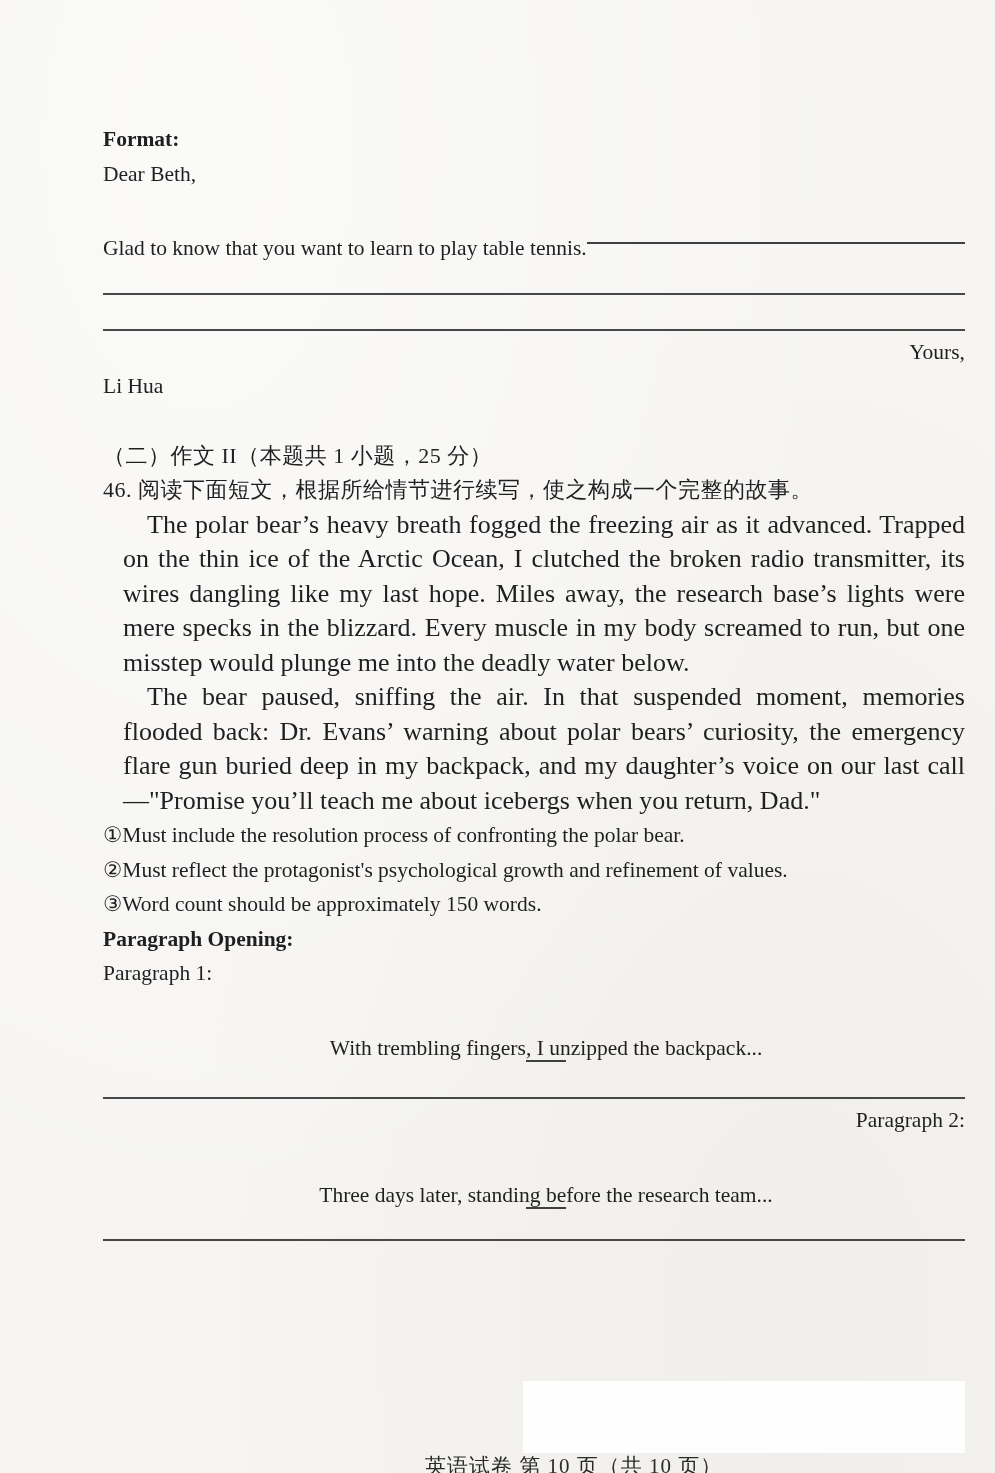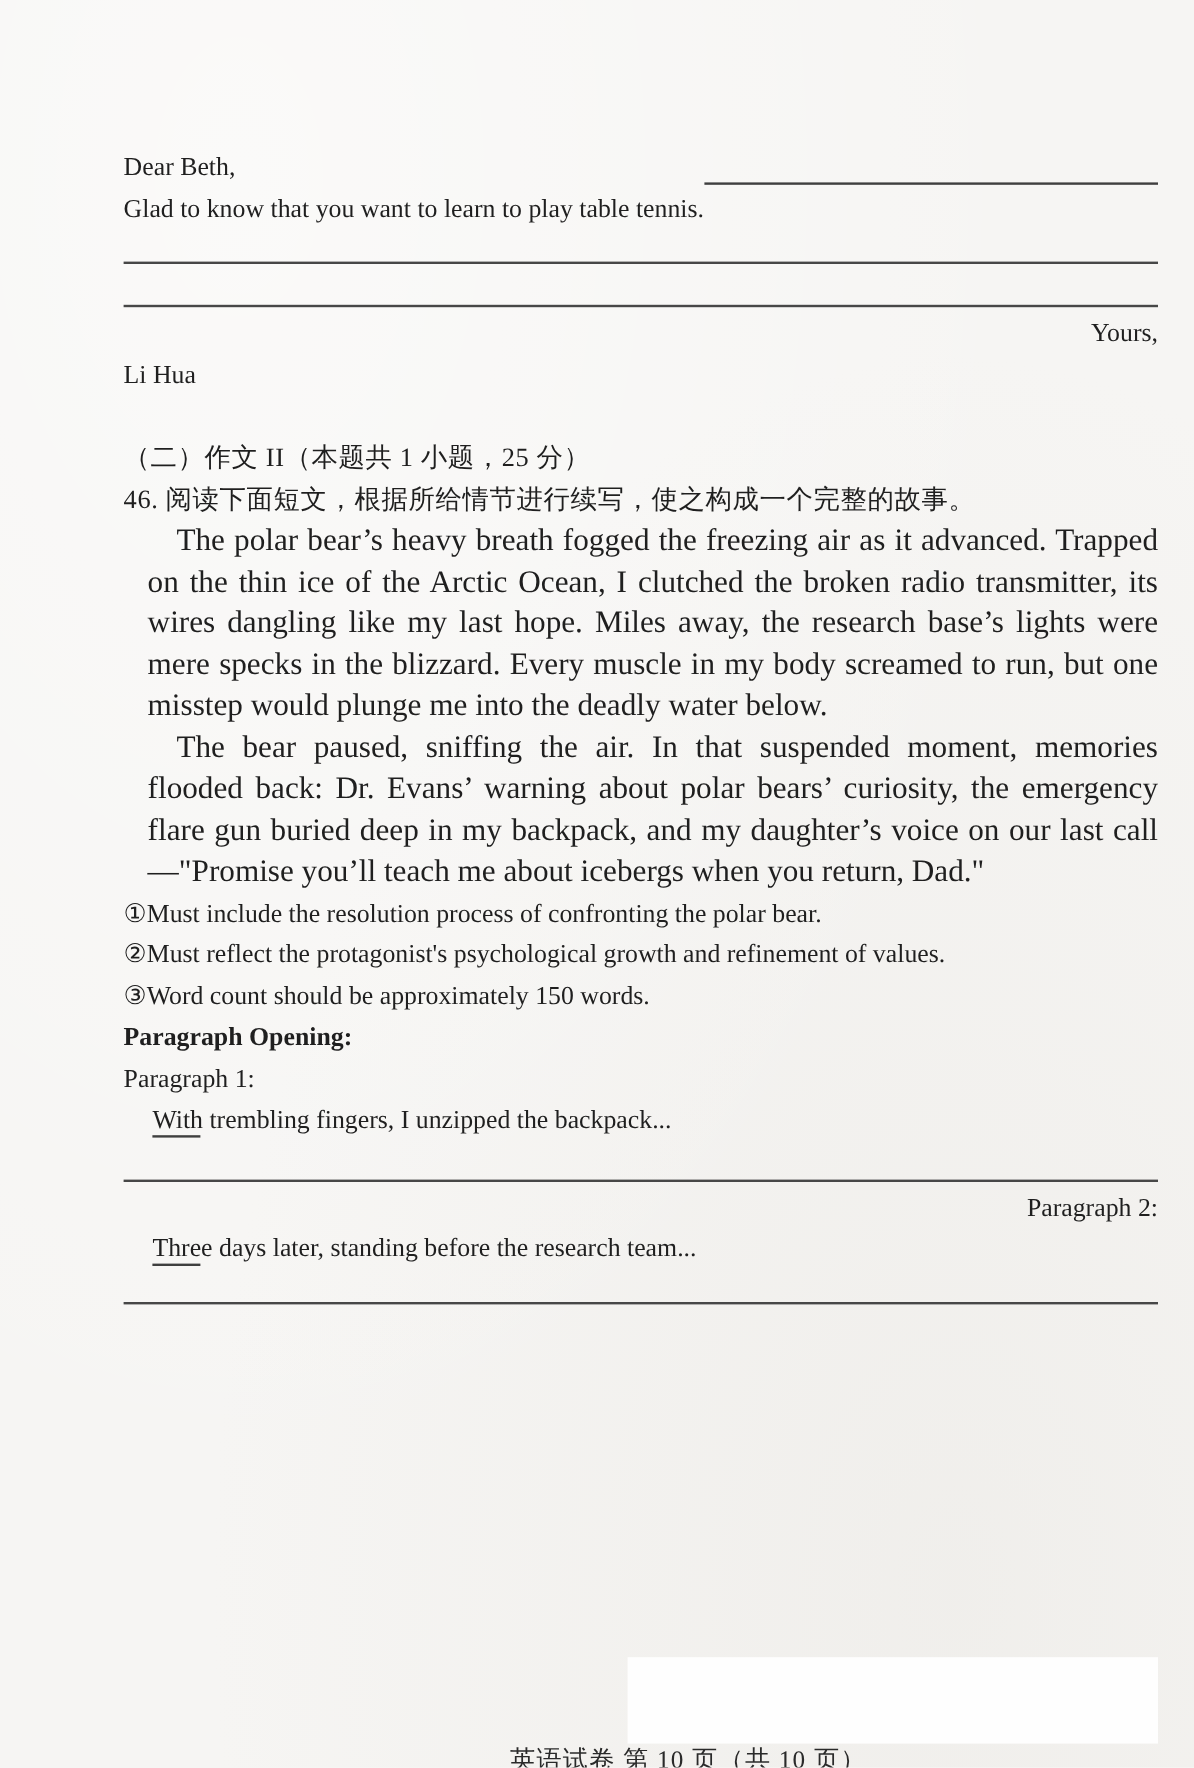--- a/index.html
+++ b/index.html
@@ -45,21 +45,22 @@
   }
   .para {
     font-size: 26px;
     line-height: 34.5px;
     text-align: justify;
     text-indent: 24px;
     margin-left: 20px;
   }
   .flexrow {
     display: flex;
-    align-items: flex-start;
+    align-items: center;
+    margin-top: 40px;
   }
   .flexrow .fill-line {
     flex: 1;
     border-bottom: 2px solid #3f3f3f;
     transform: translateY(-5px);
     min-width: 40px;
   }
   .indent { padding-left: 24px; flex-direction: column; }
   .rule {
     border-bottom: 2px solid #474747;
@@ -89,20 +90,21 @@
     letter-spacing: 1px;
   }
 </style>
 </head>
 <body>
 
 <div class="scan-tint"></div>
 
 <div class="content">
 
+  <div class="row bold">Format:</div>
   <div class="row italic">Dear Beth,</div>
 
   <div class="row italic flexrow">
     <span>Glad to know that you want to learn to play table tennis.</span>
     <span class="fill-line"></span>
   </div>
 
   <div class="rule rule-a"></div>
   <div class="rule rule-b"></div>
 

